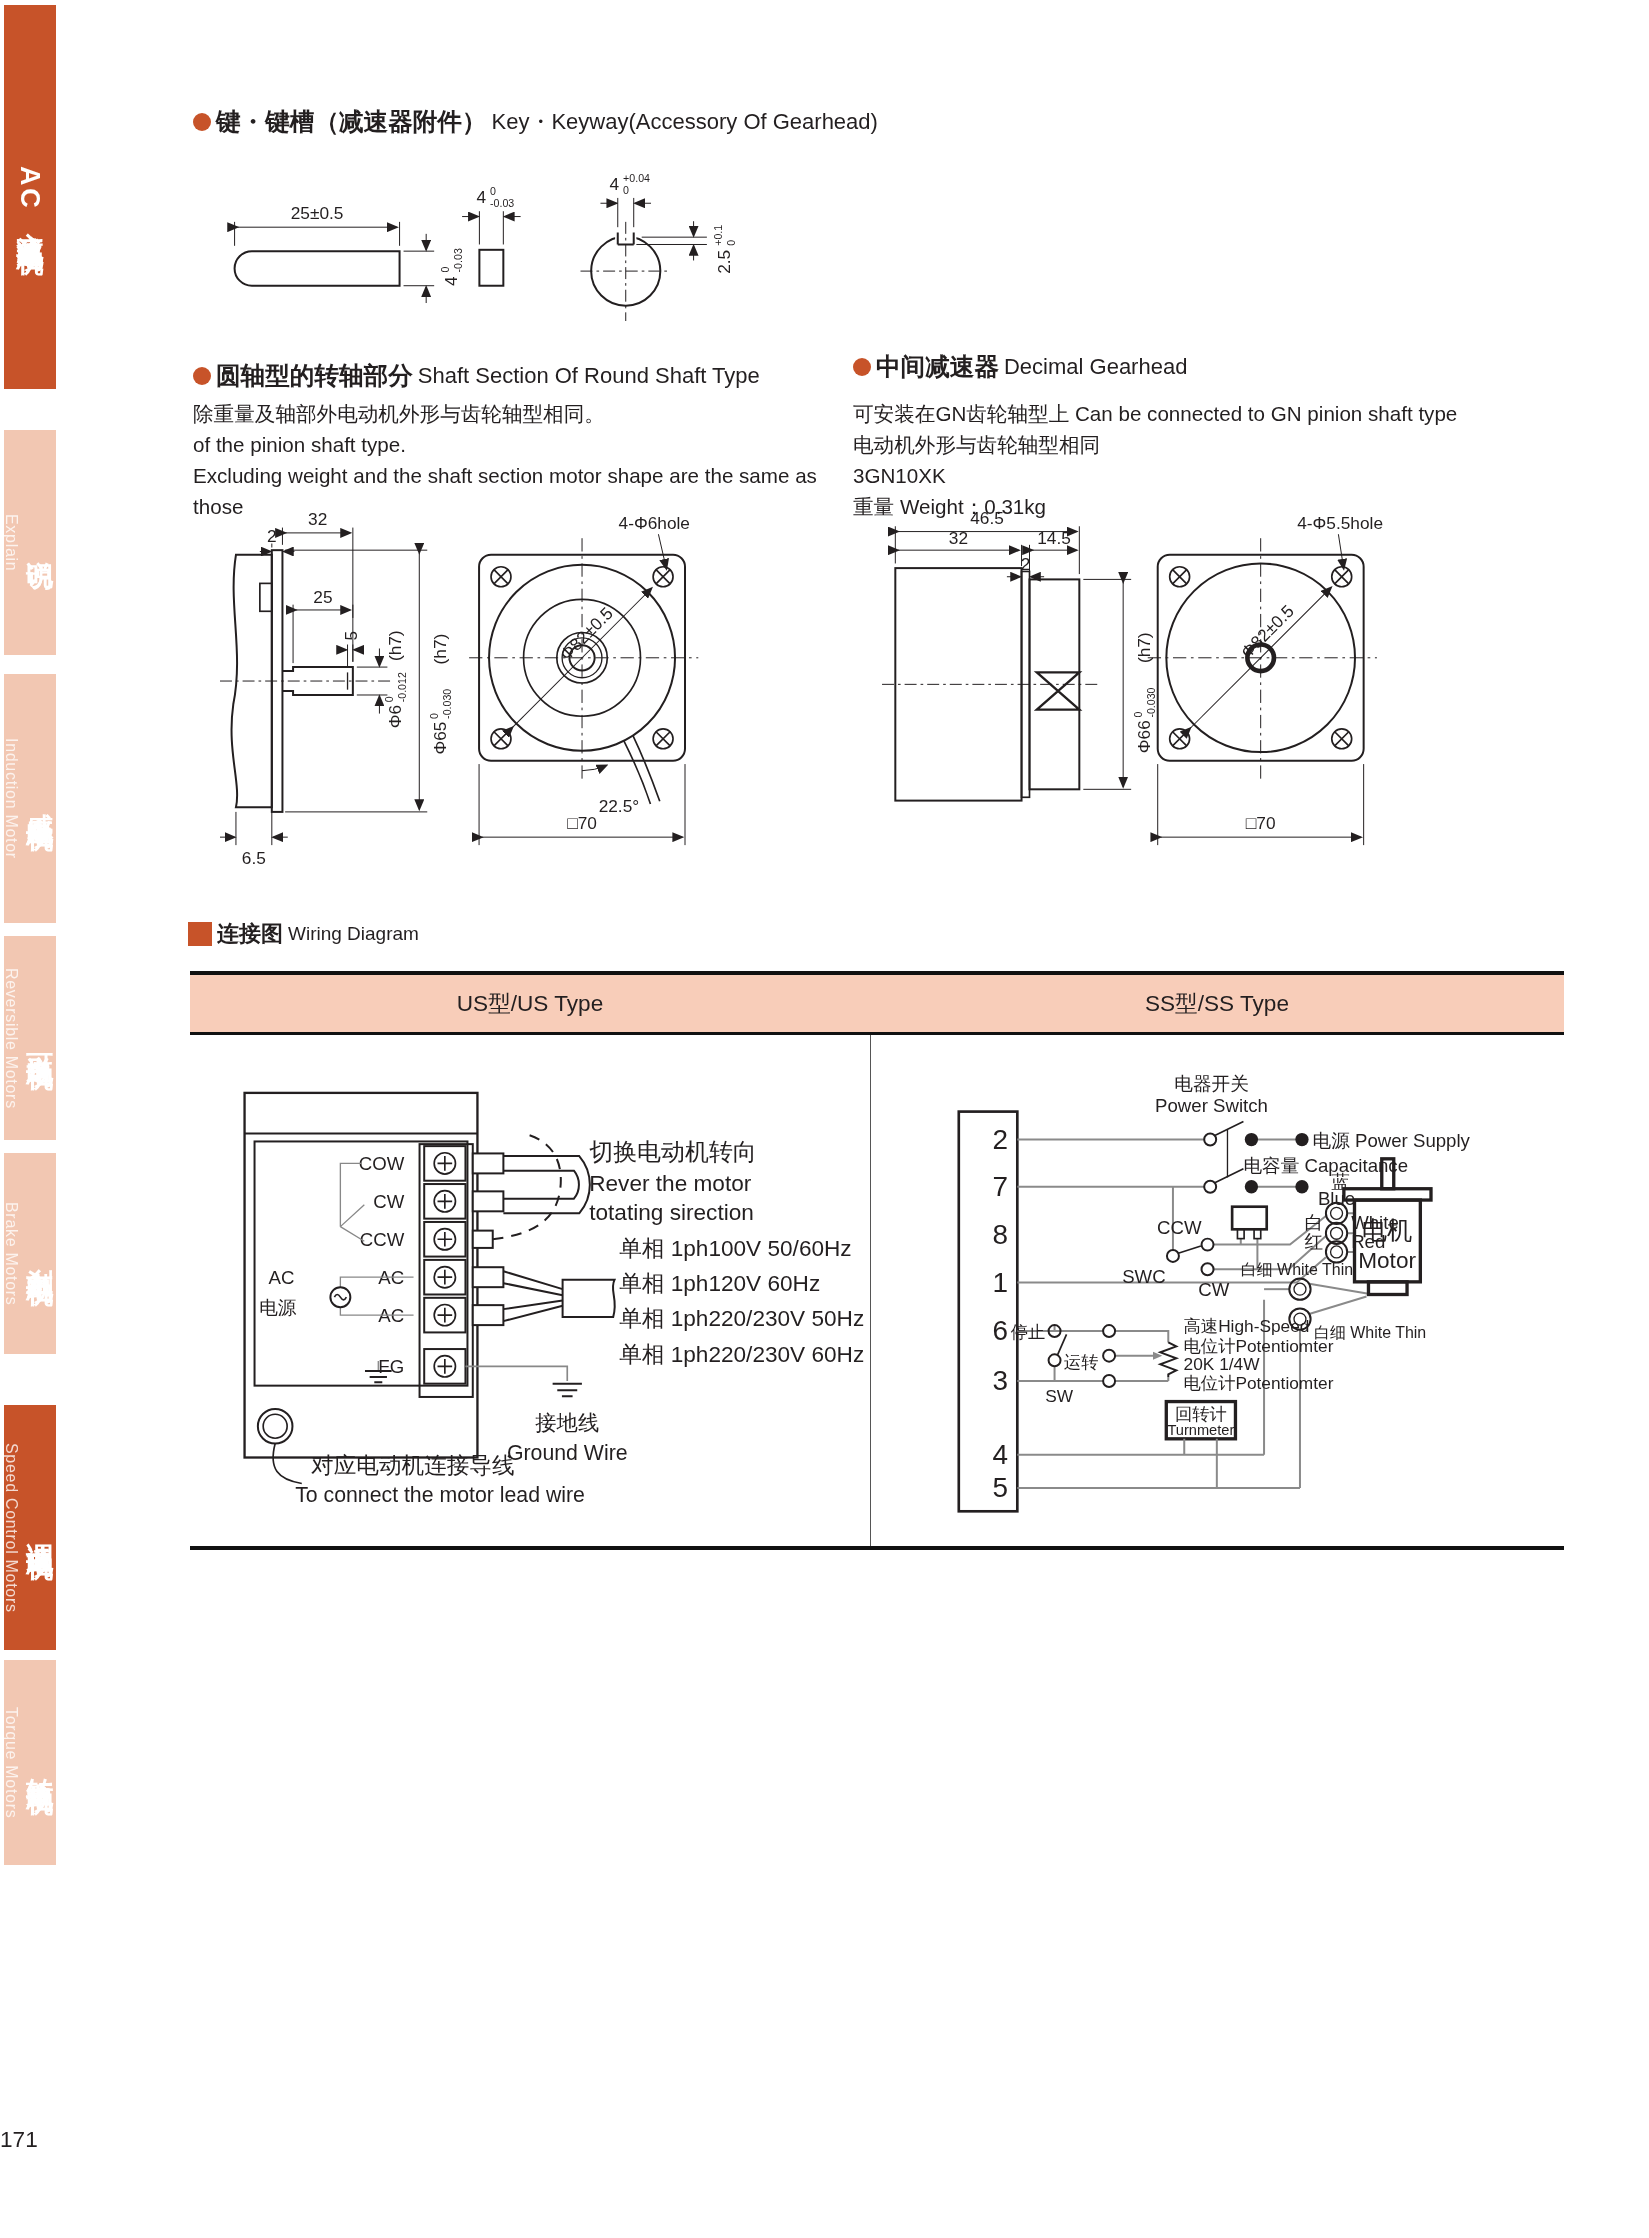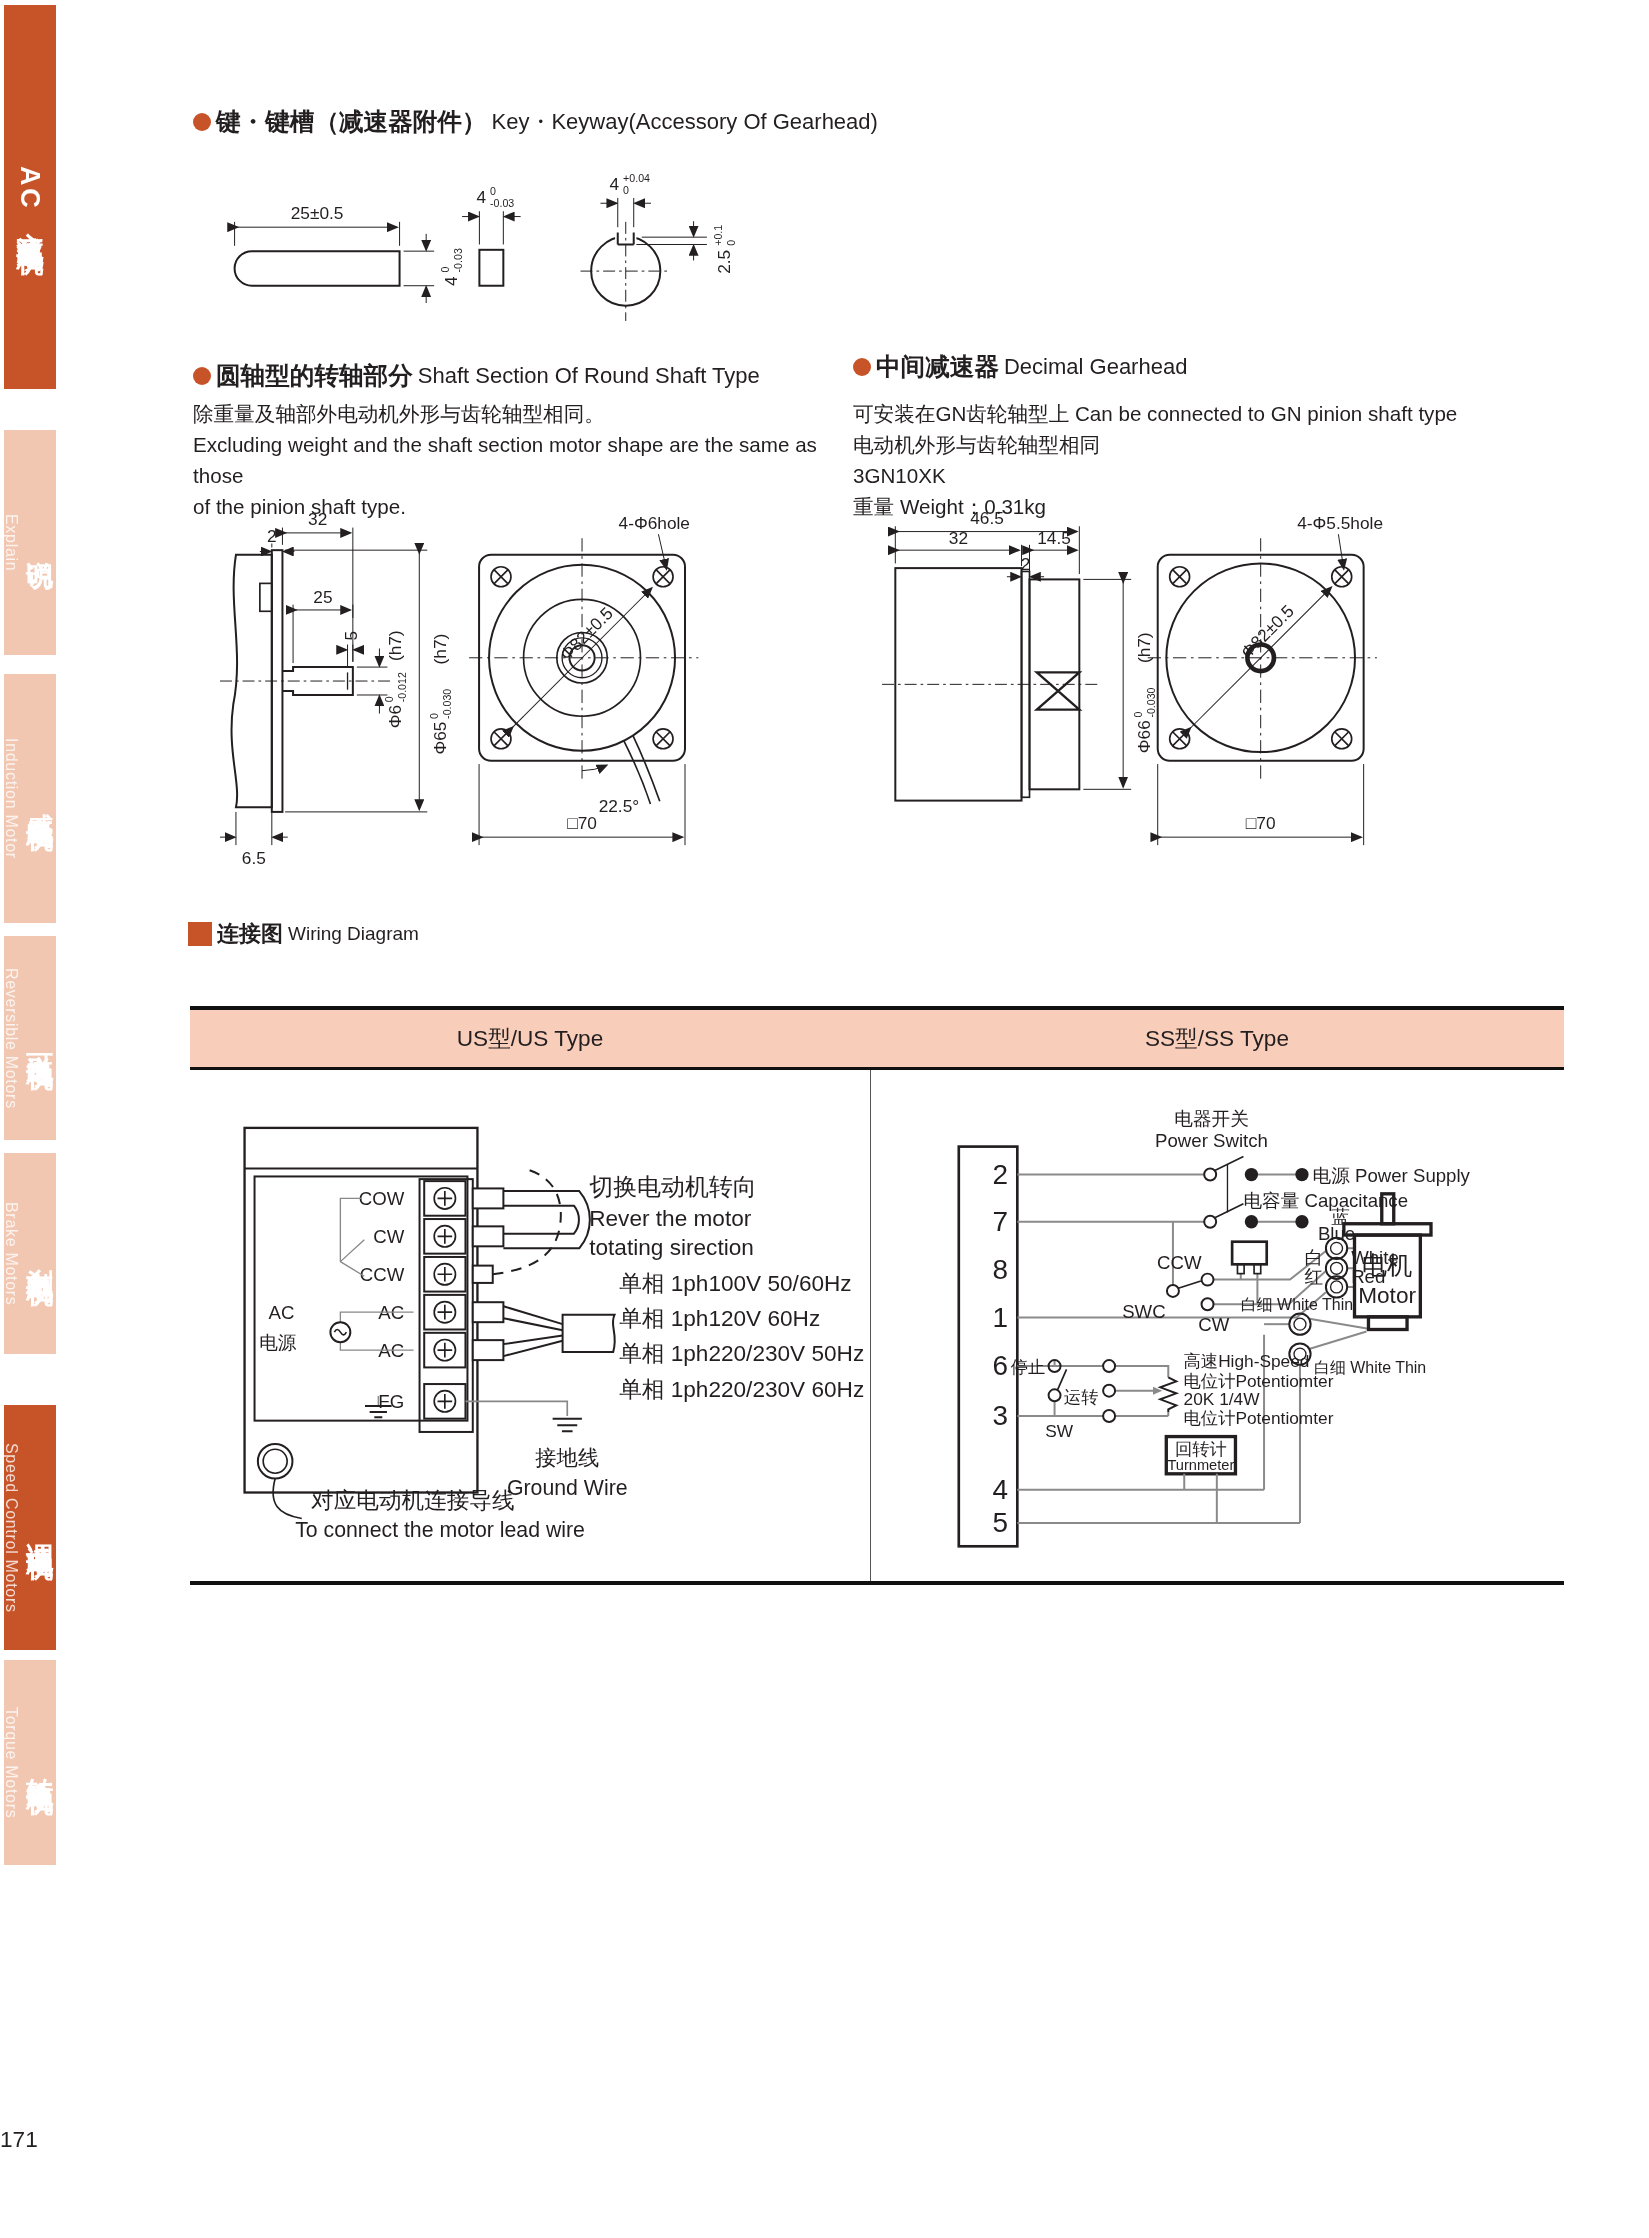--- a/index.html
+++ b/index.html
@@ -17,21 +17,21 @@
   
   .sec-head{position:absolute;display:flex;align-items:center;gap:5px;}
   .bullet{width:18px;height:18px;border-radius:50%;background:#C75329;flex:0 0 auto;}
   .sqbullet{width:24px;height:24px;background:#C75329;flex:0 0 auto;}
   .sec-head .t-zh{font-weight:bold;font-size:24.6px;}
   .sec-head .t-en{font-size:22px;}
   .big .t-zh{font-size:22px;}
   .big .t-en{font-size:19px;}
   .bodytext{position:absolute;font-size:20.6px;line-height:31px;}
   
-  #wtable{position:absolute;left:190px;top:1006px;width:1374px;
+  #wtable{position:absolute;left:190px;top:971px;width:1374px;
           border-top:4.7px solid #111;border-bottom:4.7px solid #111;}
   #wthead{display:flex;height:57px;background:#F8CDB9;border-bottom:3.3px solid #111;}
   #wthead .cell{display:flex;align-items:center;justify-content:center;font-size:22.6px;}
   #wthead .c1{width:680px;}
   #wthead .c2{flex:1;}
   #wtbody{position:relative;height:511px;background:#fff;}
   #vdivider{position:absolute;left:680px;top:0;bottom:0;width:1.3px;background:#555;}
   svg text{font-family:"Liberation Sans","DejaVu Sans",sans-serif;fill:#231f20;}
   .dim{font-size:26px;}
   .tol{font-size:16px;}
@@ -137,22 +137,22 @@
     </g>
   </svg>
 
   <div class="sec-head" style="left:193px;top:359px;">
     <div class="bullet"></div>
     <div class="t-zh">圆轴型的转轴部分</div>
     <div class="t-en">Shaft Section Of Round Shaft Type</div>
   </div>
   <div class="bodytext" style="left:193px;top:398px;width:638px;">
     <div>除重量及轴部外电动机外形与齿轮轴型相同。</div>
+    <div>of the pinion shaft type.</div>
     <div>Excluding weight and the shaft section motor shape are the same as those</div>
-    <div>of the pinion shaft type.</div>
   </div>
 
   <div class="sec-head" style="left:853px;top:350px;">
     <div class="bullet"></div>
     <div class="t-zh">中间减速器</div>
     <div class="t-en">Decimal Gearhead</div>
   </div>
   <div class="bodytext" style="left:853px;top:398px;width:665px;">
     <div>可安装在GN齿轮轴型上 Can be connected to GN pinion shaft type</div>
     <div>电动机外形与齿轮轴型相同</div>

